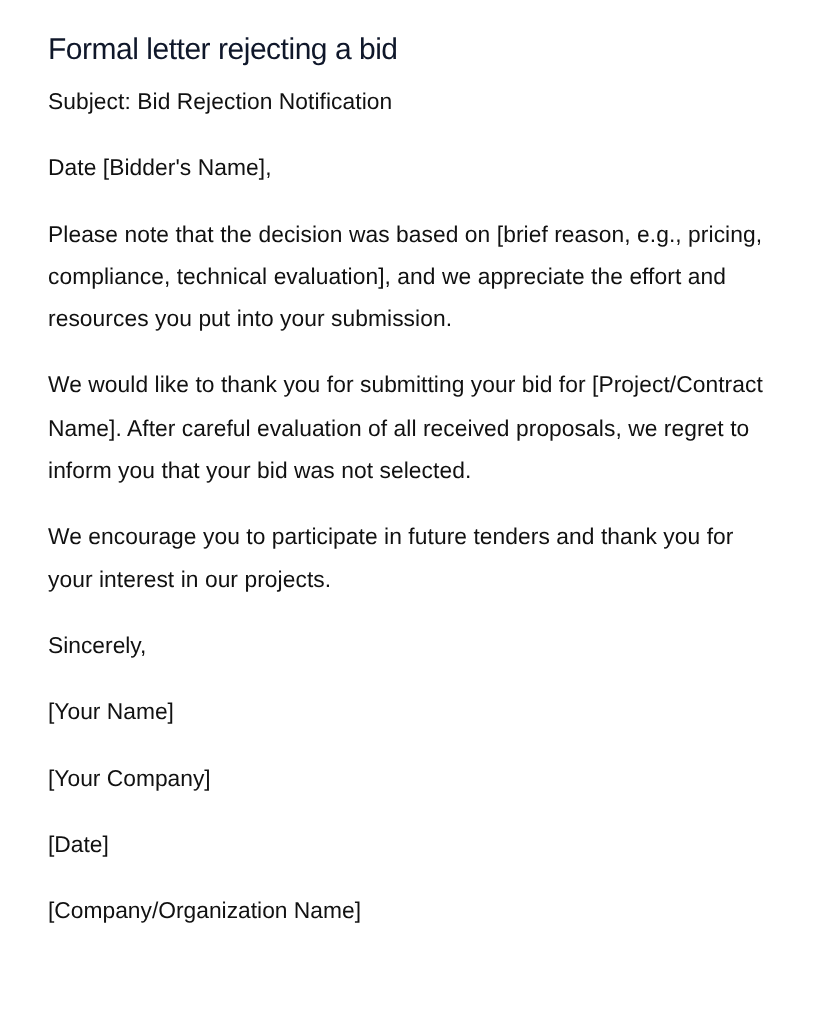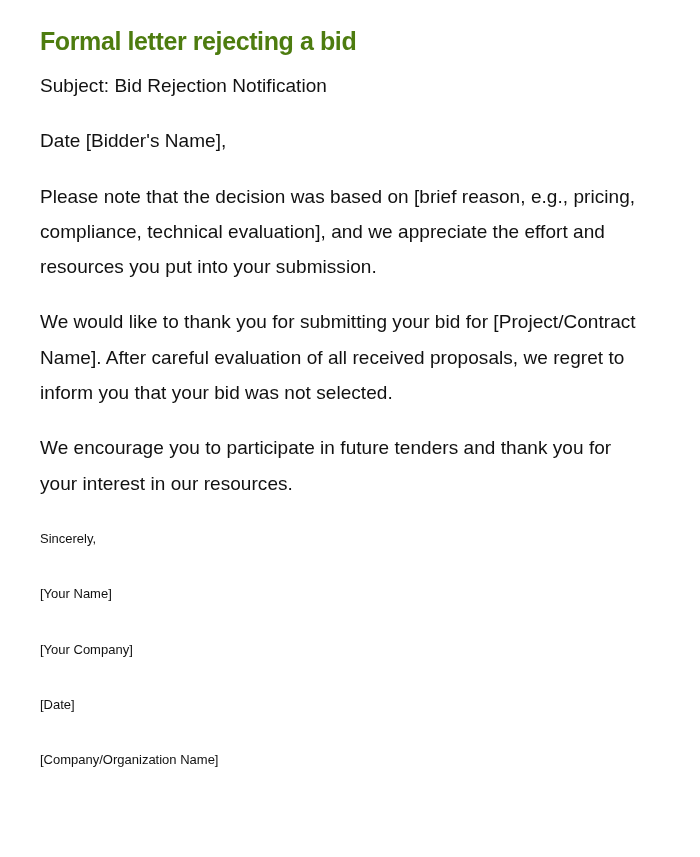--- a/index.html
+++ b/index.html
@@ -16,55 +16,55 @@
       color: #111111;
     }
     .page {
       position: absolute;
       left: 40px;
       top: 24px;
       width: 600px;
     }
     .title {
       font-family: "Liberation Sans", sans-serif;
-      font-weight: bold;
+      font-weight: normal;
       font-size: 25px;
       letter-spacing: -0.4px;
       line-height: 34px;
       margin: 0 0 10px 0;
-      color: #4d7c0f;
+      color: #0f172a;
     }
     .para {
       font-size: 19px;
       line-height: 35.3px;
       margin: 0 0 20px 0;
       letter-spacing: 0.05px;
     }
     .para.subject { margin-bottom: 20px; }
     .sig-line {
-      font-size: 13px;
+      font-size: 19px;
       line-height: 35.3px;
       margin: 0 0 20px 0;
     }
   </style>
 </head>
 <body>
 
 <div class="page">
   <h1 class="title">Formal letter rejecting a bid</h1>
 
   <p class="para subject">Subject: Bid Rejection Notification</p>
 
   <p class="para">Date [Bidder's Name],</p>
 
   <p class="para">Please note that the decision was based on [brief reason, e.g., pricing, compliance, technical evaluation], and we appreciate the effort and resources you put into your submission.</p>
 
   <p class="para">We would like to thank you for submitting your bid for [Project/Contract Name]. After careful evaluation of all received proposals, we regret to inform you that your bid was not selected.</p>
 
-  <p class="para">We encourage you to participate in future tenders and thank you for your interest in our resources.</p>
+  <p class="para">We encourage you to participate in future tenders and thank you for your interest in our projects.</p>
 
   <p class="sig-line">Sincerely,</p>
 
   <p class="sig-line">[Your Name]</p>
 
   <p class="sig-line">[Your Company]</p>
 
   <p class="sig-line">[Date]</p>
 
   <p class="sig-line">[Company/Organization Name]</p>

